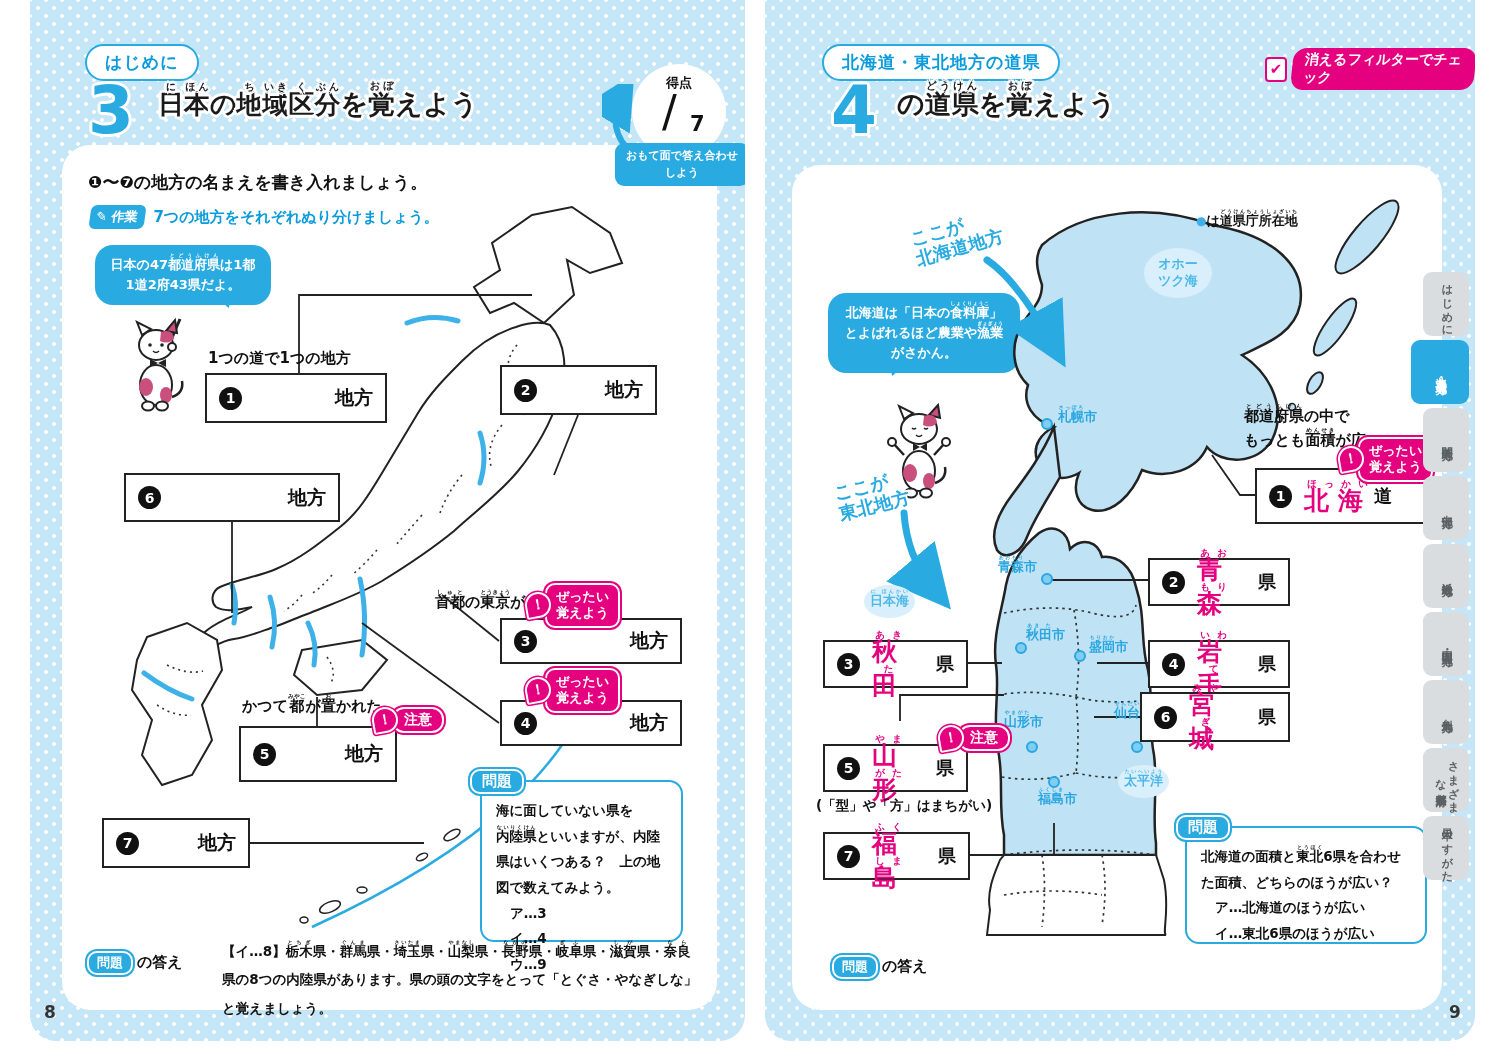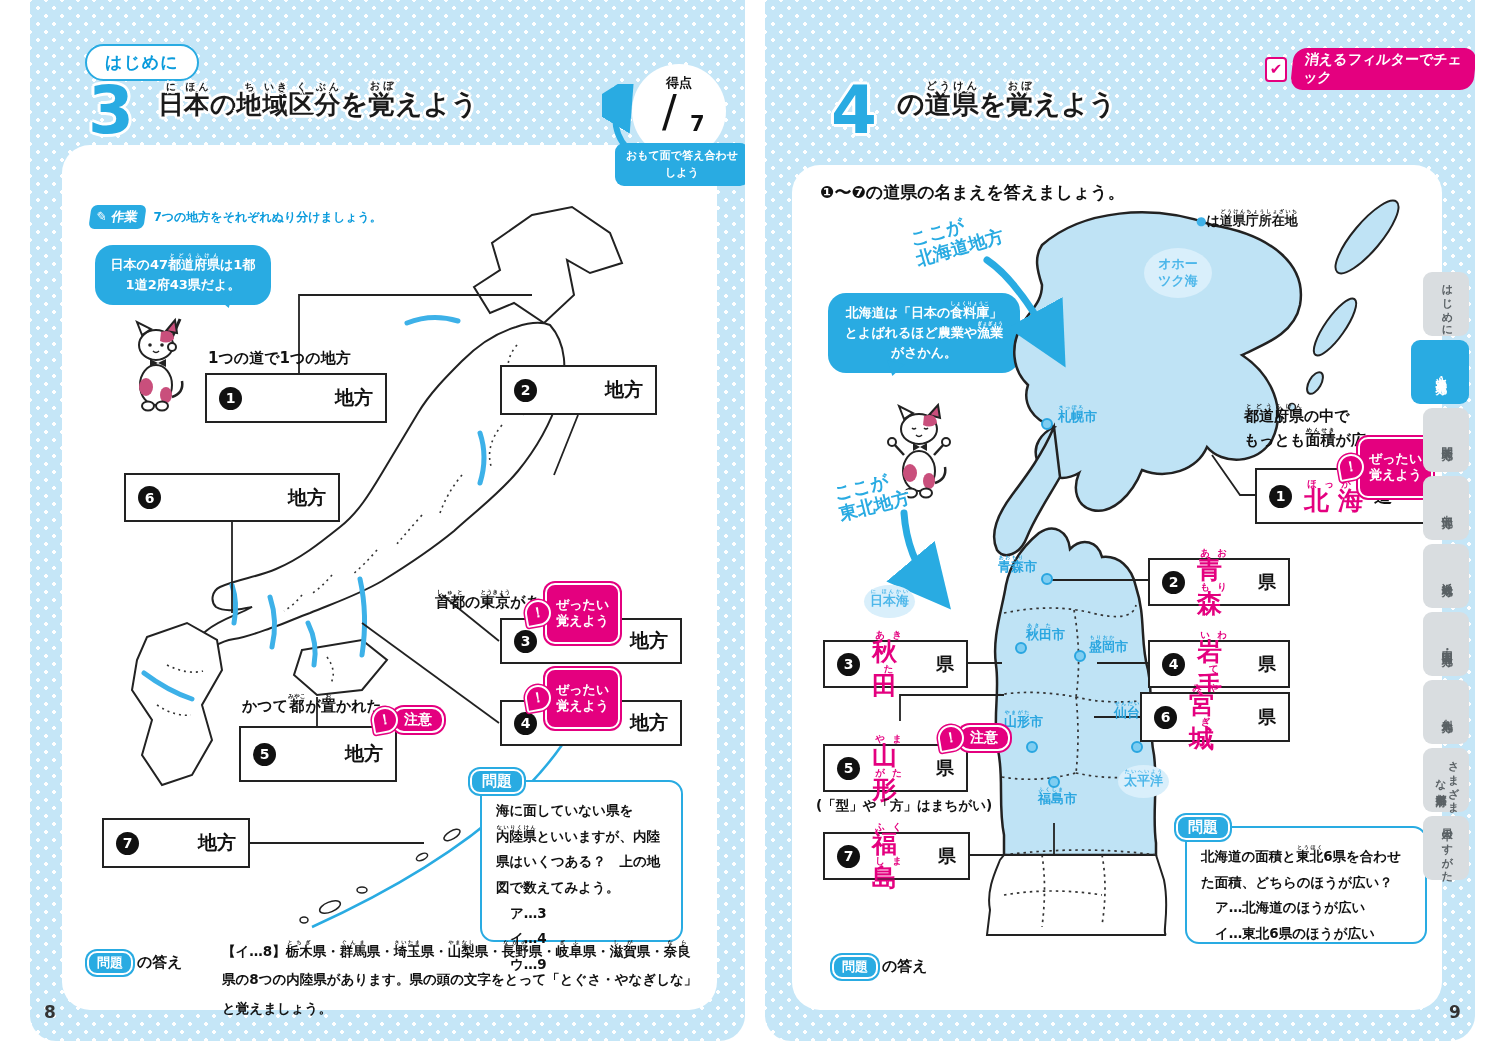--- a/index.html
+++ b/index.html
@@ -20,37 +20,37 @@
     text-shadow:-2px -2px 0 #fff,2px -2px 0 #fff,-2px 2px 0 #fff,2px 2px 0 #fff,0 3px 0 #fff,0 -3px 0 #fff,3px 0 0 #fff,-3px 0 0 #fff;}
   .lesson-title{position:absolute;display:flex;align-items:baseline;color:#1a1a1a;white-space:nowrap;
     text-shadow:-2px -2px 0 #fff,2px -2px 0 #fff,-2px 2px 0 #fff,2px 2px 0 #fff,0 3px 0 #fff,0 -3px 0 #fff,3px 0 0 #fff,-3px 0 0 #fff;}
   .lesson-title .t-main{font-size:26px;font-weight:bold;}
   .lesson-title .t-suf{font-size:27px;font-weight:bold;}
   ruby{ruby-align:space-around;}
   rt{font-size:0.38em;font-weight:bold;letter-spacing:0;}
   .instruction{position:absolute;font-size:17px;font-weight:bold;color:#111;}
   .task-row{position:absolute;display:flex;align-items:center;gap:8px;}
   .task-badge{background:#29abe2;color:#fff;font-size:13px;font-weight:bold;border-radius:6px;padding:3px 8px 3px 6px;transform:skewX(-8deg);}
-  .task-text{color:#0a9bdc;font-size:12px;font-weight:bold;}
+  .task-text{color:#0a9bdc;font-size:15px;font-weight:bold;}
   .bubble{position:absolute;background:#29abe2;color:#fff;font-weight:bold;font-size:13px;line-height:1.55;
     border-radius:18px;padding:10px 12px;text-align:center;}
   .bubble rt{color:#fff;}
   .bubble:after{content:"";position:absolute;bottom:-12px;border:9px solid transparent;border-top:14px solid #29abe2;}
   #l-bubble:after{right:34px;transform:rotate(-18deg);}
   #r-bubble:after{left:56px;transform:rotate(14deg);}
   .ansbox{position:absolute;background:#fff;border:2px solid #222;display:flex;align-items:center;padding:0 12px;box-sizing:border-box;z-index:3;}
   .numb{width:23px;height:23px;border-radius:50%;background:#111;color:#fff;font-size:14px;font-weight:bold;
     display:inline-flex;align-items:center;justify-content:center;flex:0 0 auto;}
   .box-suffix{margin-left:auto;font-size:19px;font-weight:bold;color:#111;}
   .hint{position:absolute;font-size:15px;font-weight:bold;color:#111;white-space:nowrap;z-index:3;}
   .zettai{position:absolute;display:flex;align-items:center;z-index:4;}
   .zettai .bang,.chui .bang{width:22px;height:22px;border-radius:50% 50% 50% 10%;background:#e4007f;border:2px solid #fff;
     box-shadow:0 0 0 1.5px #e4007f;color:#fff;font-weight:bold;font-size:14px;display:flex;align-items:center;justify-content:center;margin-right:-6px;z-index:2;transform:rotate(-10deg);}
   .zettai .zbody{background:#e4007f;border:2px solid #fff;box-shadow:0 0 0 2px #e4007f;border-radius:10px;
-    color:#fff;font-size:13px;font-weight:bold;line-height:1.25;padding:12px 9px;text-align:center;}
+    color:#fff;font-size:13px;font-weight:bold;line-height:1.25;padding:4px 9px;text-align:center;}
   .chui{position:absolute;display:flex;align-items:center;z-index:4;}
   .chui .cbody{background:#e4007f;border:2px solid #fff;box-shadow:0 0 0 2px #e4007f;border-radius:12px;
     color:#fff;font-size:14px;font-weight:bold;padding:2px 10px;}
   .qbox{position:absolute;background:#fff;border:2.5px solid #29abe2;border-radius:14px;box-sizing:border-box;
     font-size:13.5px;color:#111;font-weight:bold;line-height:1.9;padding:16px 12px 8px 14px;z-index:3;}
   .qbadge{position:absolute;background:#29abe2;border:2px solid #fff;box-shadow:0 0 0 2px #29abe2;border-radius:10px;
     color:#fff;font-size:15px;font-weight:bold;padding:1px 10px;z-index:5;}
   .q-op{margin-left:14px;}
   .answer-row{position:absolute;display:flex;align-items:flex-start;z-index:3;}
   .ansbadge{background:#29abe2;border:2px solid #fff;box-shadow:0 0 0 2px #29abe2;border-radius:10px;
@@ -164,20 +164,21 @@
           <path d="M237,228 V150 H470"></path>
           <path d="M516,270 L492,330"></path>
           <path d="M170,377 V468"></path>
           <path d="M437,496 L380,450"></path>
           <path d="M437,578 L300,478"></path>
           <path d="M255,581 V552"></path>
           <path d="M188,698 H362"></path>
         </g>
       </svg>
 
+      <div class="instruction" style="left:26px;top:26px;">❶〜❼の地方の名まえを書き入れましょう。</div>
       <div class="task-row" style="left:28px;top:60px;">
         <span class="task-badge"><span>✎</span> <span>作業</span></span>
         <span class="task-text">7つの地方をそれぞれぬり分けましょう。</span>
       </div>
 
       <div class="bubble" id="l-bubble" style="left:33px;top:100px;width:152px;"><ruby>日本の47<rt></rt></ruby><ruby>都道府県<rt>とどうふけん</rt></ruby><ruby>は<rt></rt></ruby><ruby>1都1道2府43県だよ。<rt></rt></ruby></div>
 
       <svg class="abs" style="left:66px;top:168px;z-index:2;" width="66" height="100" viewBox="0 0 66 100">
         <line x1="52" y1="6" x2="40" y2="34" stroke="#222" stroke-width="3"></line>
         <ellipse cx="28" cy="32" rx="17" ry="15" fill="#fff" stroke="#222" stroke-width="2"></ellipse>
@@ -259,20 +260,21 @@
         <span class="ansbadge">問題</span>
         <span class="ans-suffix">の答え</span>
       </div>
       <div class="ans-text" style="left:160px;top:792px;width:480px;"><ruby>【イ…8】<rt></rt></ruby><ruby>栃木<rt>とちぎ</rt></ruby><ruby>県・<rt></rt></ruby><ruby>群馬<rt>ぐんま</rt></ruby><ruby>県・<rt></rt></ruby><ruby>埼玉<rt>さいたま</rt></ruby><ruby>県・<rt></rt></ruby><ruby>山梨<rt>やまなし</rt></ruby><ruby>県・<rt></rt></ruby><ruby>長野<rt>ながの</rt></ruby><ruby>県・<rt></rt></ruby><ruby>岐阜<rt>ぎふ</rt></ruby><ruby>県・<rt></rt></ruby><ruby>滋賀<rt>しが</rt></ruby><ruby>県・<rt></rt></ruby><ruby>奈良<rt>なら</rt></ruby><ruby>県の8つの内陸県があります。県の頭の文字をとって「とぐさ・やなぎしな」と覚えましょう。<rt></rt></ruby></div>
     </div>
 
     <div class="pagenum" style="left:14px;top:1002px;">8</div>
   </div>
 
   <div class="page" id="page-right">
+    <div class="tab-pill" style="left:57px;top:44px;">北海道・東北地方の道県</div>
     <div class="check-row" style="left:500px;top:48px;">
       <span class="check-box">✔</span>
       <span class="check-label">消えるフィルターでチェック</span>
     </div>
     <div class="lesson-num" style="left:66px;top:78px;">4</div>
     <div class="lesson-title" style="left:132px;top:80px;">
       <span class="t-suf"><ruby>の<rt></rt></ruby><ruby>道<rt>どう</rt></ruby><ruby>県<rt>けん</rt></ruby><ruby>を<rt></rt></ruby><ruby>覚<rt>おぼ</rt></ruby><ruby>えよう<rt></rt></ruby></span>
     </div>
 
     <div class="panel" id="panel-right">
@@ -329,21 +331,20 @@
           <circle cx="255" cy="259" r="5"></circle>
             <circle cx="255" cy="414" r="5"></circle>
           <circle cx="229" cy="483" r="5"></circle>
             <circle cx="288" cy="491" r="5"></circle>
           <circle cx="240" cy="582" r="5"></circle>
             <circle cx="345" cy="582" r="5"></circle>
           <circle cx="262" cy="617" r="5"></circle>
         </g>
       </svg>
 
-      <div class="instruction" style="left:28px;top:16px;">❶〜❼の道県の名まえを答えましょう。</div>
 
       <div class="rot-label" style="left:120px;top:52px;transform:rotate(-16deg);">
         <span>ここが</span><br><span>北海道地方</span>
       </div>
       <div class="sea" style="left:352px;top:36px;width:56px;margin-top:47px;">
         <span>オホー</span><br><span>ツク海</span>
       </div>
       <div class="legend" style="left:404px;top:44px;">
         <span class="ldot">●</span><span><ruby>は<rt></rt></ruby><ruby>道県庁所在地<rt>どうけんちょうしょざいち</rt></ruby></span>
       </div>

